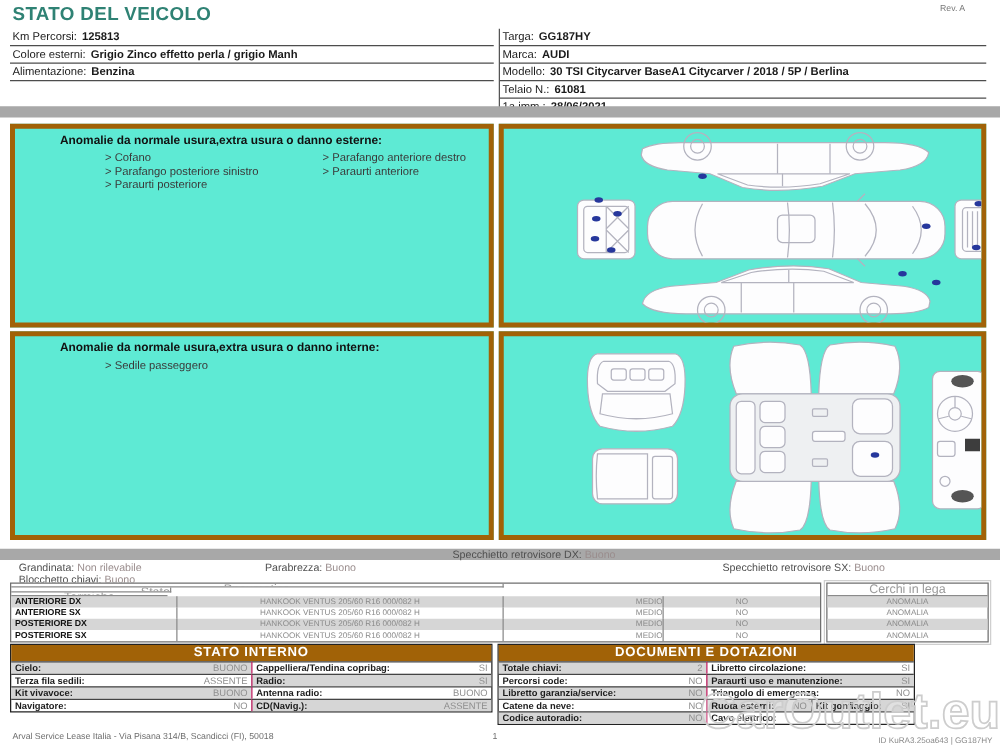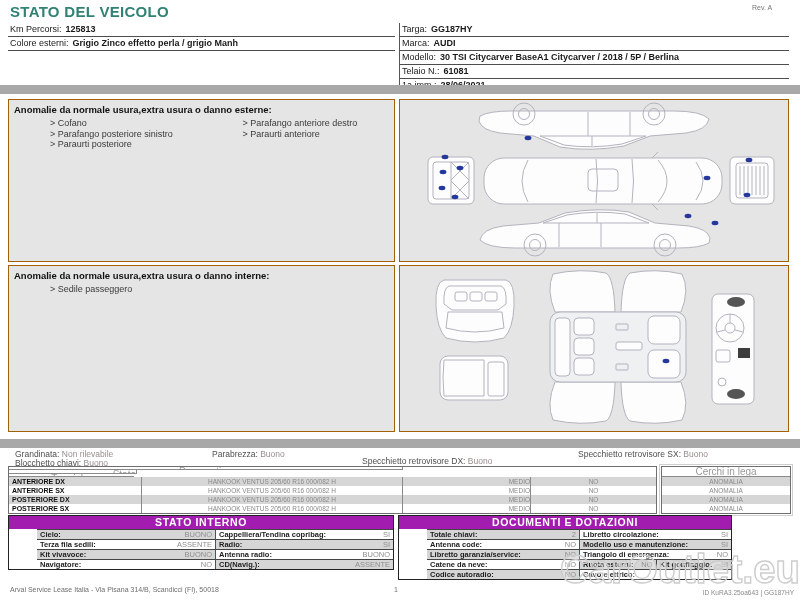--- a/index.html
+++ b/index.html
@@ -14,21 +14,21 @@
   #info-left{left:8px;top:23px;width:387px;}
   #info-right{left:399px;top:23px;width:390px;border-left:1px solid #555;}
   .info-row{display:flex;border-bottom:1px solid #4d4d4d;padding:1px 2px;line-height:11px;white-space:nowrap;overflow:hidden;}
   .info-row .lbl{margin-right:4px;}
   .info-row .val{font-weight:bold;}
 
   .gray-bar{left:0;width:800px;height:9px;background:#a8a8a8;}
   #bar1{top:85px;}
   #bar2{top:439px;}
 
-  .panel{border:1px solid #a16207;background:#e5e5e5;overflow:hidden;}
+  .panel{border:4px solid #a16207;background:#5eead4;overflow:hidden;padding-left:31px;}
   #ext-text{left:8px;top:99px;width:387px;height:163px;}
   #int-text{left:8px;top:265px;width:387px;height:167px;}
   #ext-diagram{left:399px;top:99px;width:390px;height:163px;}
   #int-diagram{left:399px;top:265px;width:390px;height:167px;}
   .panel-heading{font-size:9.5px;font-weight:bold;color:#111;padding:4px 5px 2px;}
   .anomaly-cols{display:flex;}
   .anomaly-list{list-style:none;padding:1px 5px;font-size:9px;color:#3a3a3a;line-height:10.5px;width:50%;margin-left:36px;}
   svg{display:block;}
 
   .cond-item{font-size:8.5px;white-space:nowrap;}
@@ -46,22 +46,22 @@
   .c-pneu{width:394px;}
   .c-pos{width:133px;font-size:7px;font-weight:bold;color:#111;padding-left:3px;text-align:left;line-height:9px;}
   .c-desc{width:261px;text-align:center;}
   .c-stato{width:128px;text-align:right;}
   .c-term{width:125px;text-align:center;}
   .c-full{width:100%;text-align:center;}
 
   .pair-table{border:1px solid #222;background:#fff;}
   #stato-interno{left:8px;top:515px;width:386px;}
   #documenti{left:398px;top:515px;width:334px;}
-  .pair-title{background:#a21caf;color:#fff;font-size:10.5px;font-weight:bold;text-align:center;height:13px;line-height:13px;letter-spacing:.6px;}
-  .pair-row{display:flex;height:10px;margin-left:28px;}
+  .pair-title{background:#a16207;color:#fff;font-size:10.5px;font-weight:bold;text-align:center;height:13px;line-height:13px;letter-spacing:.6px;}
+  .pair-row{display:flex;height:10px;}
   .pair-cell{width:50%;display:flex;justify-content:space-between;align-items:center;border-top:1px solid #444;padding:0 3px;font-size:7.5px;line-height:9px;white-space:nowrap;overflow:hidden;}
   .pair-cell + .pair-cell, .pair-cell + .split{border-left:1px solid #be185d;}
   .pair-cell.shade,.split.shade{background:#d6d6d6;}
   .pair-cell .lbl{color:#1c1c1c;font-weight:bold;}
   .pair-cell .val{color:#8f8f8f;}
   .split{display:flex;width:50%;border-top:1px solid #444;}
   .split .sub{width:50%;display:flex;justify-content:space-between;align-items:center;padding:0 3px;font-size:7.5px;line-height:9px;white-space:nowrap;overflow:hidden;}
   .split .sub + .sub{border-left:1px solid #444;}
   .split .lbl{color:#1c1c1c;font-weight:bold;}
   .split .val{color:#8f8f8f;}
@@ -79,20 +79,24 @@
 <div id="rev-label" class="abs">Rev. A</div>
 
 <div id="info-left" class="abs info-table">
     <div class="info-row">
       <span class="lbl">Km Percorsi:</span>
       <span class="val">125813</span>
     </div>
     <div class="info-row">
       <span class="lbl">Colore esterni:</span>
       <span class="val">Grigio Zinco effetto perla / grigio Manh</span>
+    </div>
+    <div class="info-row">
+      <span class="lbl">Alimentazione:</span>
+      <span class="val">Benzina</span>
     </div>
   </div>
 <div id="info-right" class="abs info-table">
     <div class="info-row">
       <span class="lbl">Targa:</span>
       <span class="val">GG187HY</span>
     </div>
     <div class="info-row">
       <span class="lbl">Marca:</span>
       <span class="val">AUDI</span>
@@ -240,21 +244,21 @@
       </g>
   </svg>
 </div>
 
 <div id="bar2" class="abs gray-bar"></div>
 
 <div id="cond-wrap">
     <div class="cond-item abs" style="left: 15px; top: 449px;"><span class="lbl">Grandinata: </span><span class="val">Non rilevabile</span></div>
     <div class="cond-item abs" style="left: 15px; top: 458px;"><span class="lbl">Blocchetto chiavi: </span><span class="val">Buono</span></div>
     <div class="cond-item abs" style="left: 212px; top: 449px;"><span class="lbl">Parabrezza: </span><span class="val">Buono</span></div>
-    <div class="cond-item abs" style="left: 362px; top: 456px;"><span class="lbl">Specchietto retrovisore DX: </span><span class="val">Buono</span></div>
+    <div class="cond-item abs" style="left: 362px; top: 438px;"><span class="lbl">Specchietto retrovisore DX: </span><span class="val">Buono</span></div>
     <div class="cond-item abs" style="left: 578px; top: 449px;"><span class="lbl">Specchietto retrovisore SX: </span><span class="val">Buono</span></div>
   </div>
 
 <div id="tyre-table" class="abs">
     <div class="t-header">
       <div class="tc c-pneu">Pneumatico</div>
       <div class="tc c-stato">Stato</div>
       <div class="tc c-term">Termiche</div>
     </div>
     <div class="t-row shade">
@@ -350,25 +354,25 @@
         <span class="lbl">Totale chiavi:</span>
         <span class="val">2</span>
       </div>
       <div class="pair-cell">
         <span class="lbl">Libretto circolazione:</span>
         <span class="val">SI</span>
       </div>
     </div>
     <div class="pair-row">
       <div class="pair-cell">
-        <span class="lbl">Antenna code:</span>
-        <span class="val">NO</span>
-      </div>
-      <div class="pair-cell shade">
-        <span class="lbl">Modello uso e manutenzione:</span>
+        <span class="lbl">Percorsi code:</span>
+        <span class="val">NO</span>
+      </div>
+      <div class="pair-cell shade">
+        <span class="lbl">Paraurti uso e manutenzione:</span>
         <span class="val">SI</span>
       </div>
     </div>
     <div class="pair-row">
       <div class="pair-cell shade">
         <span class="lbl">Libretto garanzia/service:</span>
         <span class="val">NO</span>
       </div>
       <div class="pair-cell">
         <span class="lbl">Triangolo di emergenza:</span>

